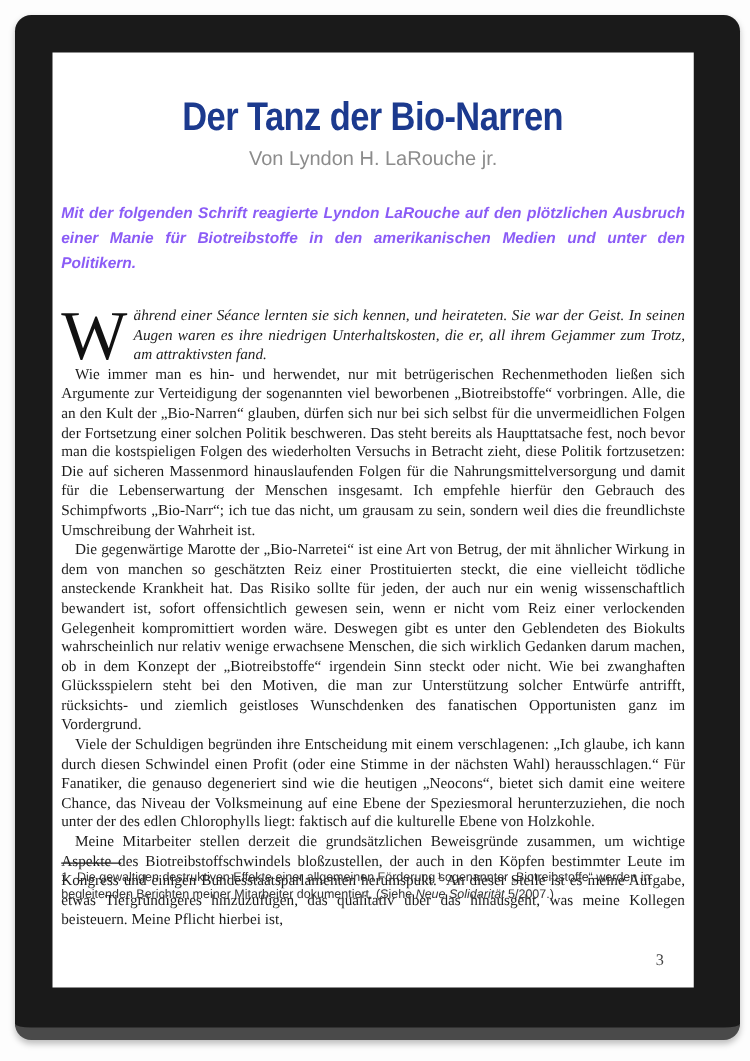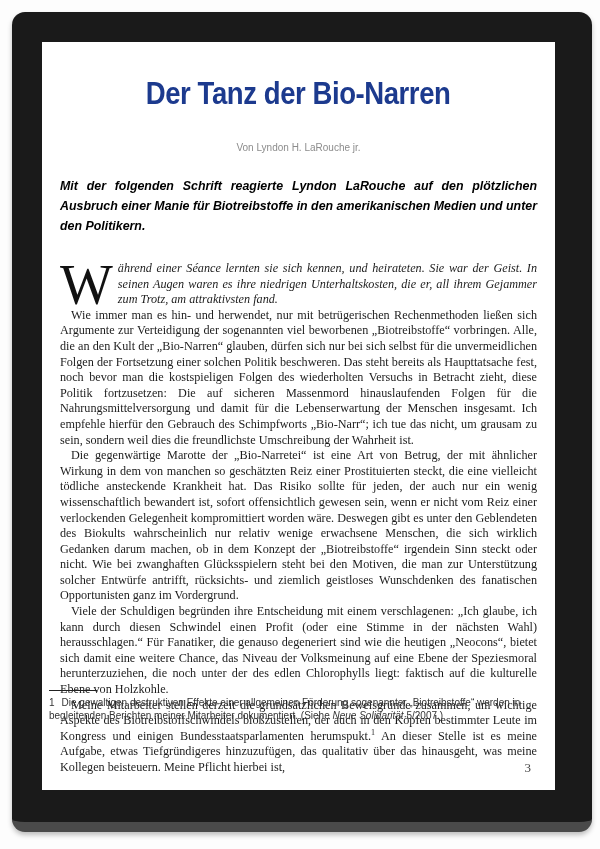--- a/index.html
+++ b/index.html
@@ -30,53 +30,53 @@
     box-shadow: 0 3px 5px rgba(0,0,0,0.25);
   }
   .page {
     position: absolute;
     left: 30px;
     top: 30px;
     width: 513px;
     height: 748px;
     background: #ffffff;
     box-sizing: border-box;
-    padding: 0 18px;
+    padding: 0 7px;
     color: #1c1c1c;
   }
   .title-wrap {
     margin-top: 33px;
     text-align: center;
   }
   .article-title {
     display: inline-block;
     font-family: "Liberation Sans", sans-serif;
     font-weight: bold;
     font-size: 32px;
     letter-spacing: -0.5px;
     color: #1c3a8e;
     transform: scaleX(0.86);
     transform-origin: center;
     white-space: nowrap;
   }
   .byline {
-    margin-top: 30px;
+    margin-top: 7px;
     text-align: center;
     font-family: "Liberation Sans", sans-serif;
-    font-size: 10px;
+    font-size: 16px;
     color: #8c8c8c;
   }
   .intro {
     margin-top: 23px;
     font-family: "Liberation Sans", sans-serif;
     font-weight: bold;
     font-style: italic;
     font-size: 12.4px;
     line-height: 20px;
-    color: #000000;
+    color: #8b5cf6;
     text-align: justify;
   }
   .body-text {
     margin-top: 25px;
   }
   .body-text p {
     margin: 0;
     font-size: 12.2px;
     line-height: 15.6px;
     text-align: justify;

